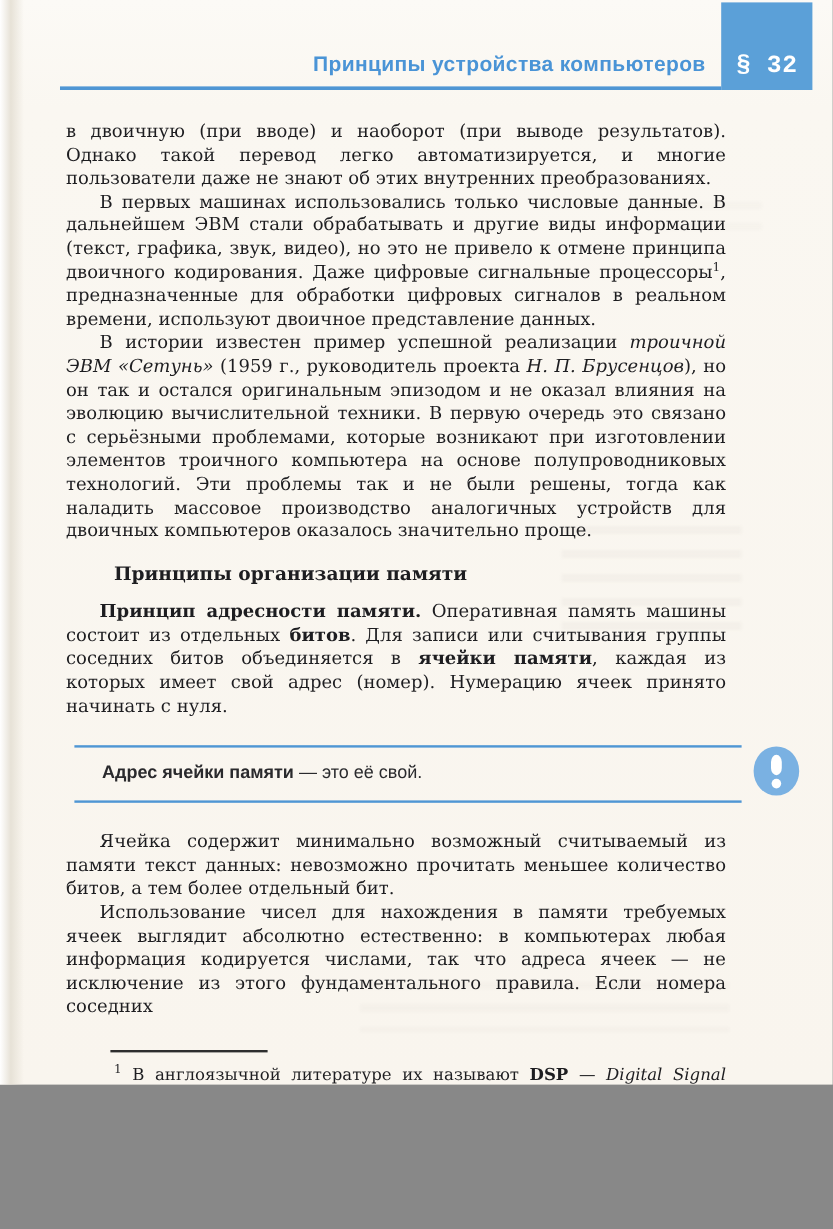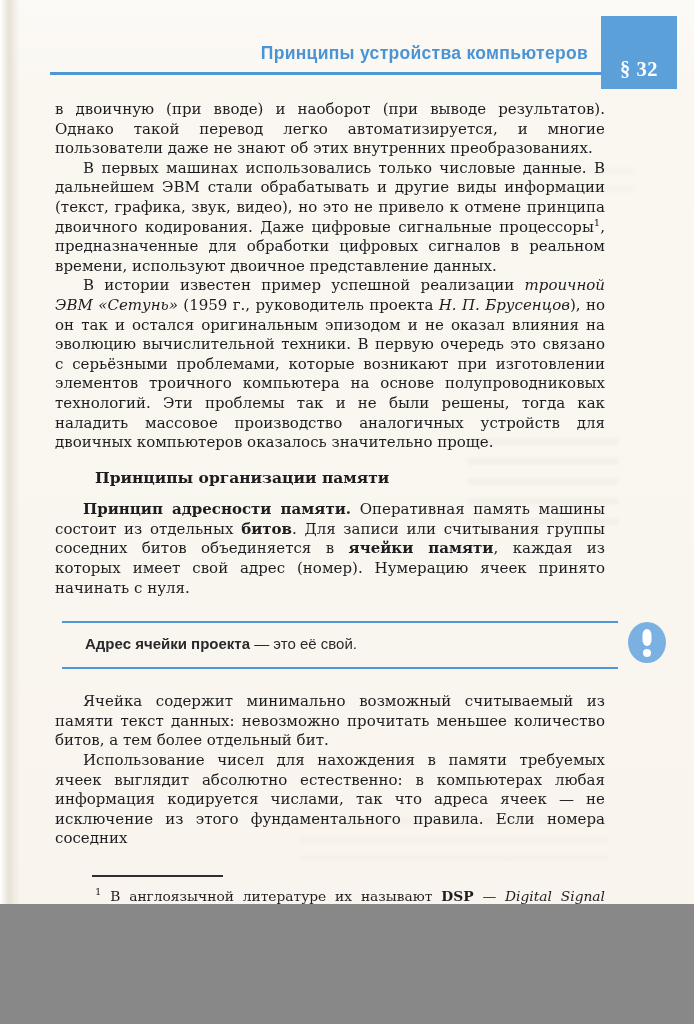--- a/index.html
+++ b/index.html
@@ -12,22 +12,22 @@
     position:absolute; left:0; top:0; bottom:0; width:20px;
     background:linear-gradient(90deg,#ffffff 0%,#e7e2d7 45%,rgba(249,245,238,0) 100%);
   }
   
   .header-title {
     position:absolute; top:43px; left:0; right:106px; text-align:right;
     font-family:"Liberation Sans", sans-serif; font-weight:bold;
     font-size:17.5px; letter-spacing:.3px; color:#4a94d6;
   }
   .header-badge {
-    position:absolute; left:601px; top:16px; width:76px; height:73px;
-    background:#5ba0d8; color:#fff; font-family:Liberation Serif, serif;
+    position:absolute; left:601px; top:2px; width:76px; height:73px;
+    background:#5ba0d8; color:#fff; font-family:Liberation Mono, monospace;
     font-weight:bold; font-size:20.5px; letter-spacing:.5px;
     display:flex; align-items:flex-end; justify-content:center;
     padding-bottom:8px; box-sizing:border-box;
   }
   .header-rule { position:absolute; left:50px; top:72px; width:551px; height:2.5px; background:#4f96d4; }
   
   .content {
     position:absolute; left:55px; top:100px; width:550px;
     font-size:15px; line-height:19.6px; text-align:justify;
   }
@@ -97,21 +97,21 @@
 
   <div class="content">
     <p class="para"><span>в двоичную (при вводе) и наоборот (при выводе результатов). Однако такой перевод легко автоматизируется, и многие пользователи даже не знают об этих внутренних преобразованиях.</span></p>
     <p class="para indent"><span>В первых машинах использовались только числовые данные. В дальнейшем ЭВМ стали обрабатывать и другие виды информации (текст, графика, звук, видео), но это не привело к отмене принципа двоичного кодирования. Даже цифровые сигнальные процессоры</span><sup class="fn">1</sup><span>, предназначенные для обработки цифровых сигналов в реальном времени, используют двоичное представление данных.</span></p>
     <p class="para indent"><span>В истории известен пример успешной реализации </span><span class="seg-italic">троичной ЭВМ «Сетунь»</span><span> (1959 г., руководитель проекта </span><span class="seg-italic">Н. П. Брусенцов</span><span>), но он так и остался оригинальным эпизодом и не оказал влияния на эволюцию вычислительной техники. В первую очередь это связано с серьёзными проблемами, которые возникают при изготовлении элементов троичного компьютера на основе полупроводниковых технологий. Эти проблемы так и не были решены, тогда как наладить массовое производство аналогичных устройств для двоичных компьютеров оказалось значительно проще.</span></p>
 
     <div class="heading">Принципы организации памяти</div>
 
     <p class="para indent"><span class="seg-bold">Принцип адресности памяти.</span><span> Оперативная память машины состоит из отдельных </span><span class="seg-bold">битов</span><span>. Для записи или считывания группы соседних битов объединяется в </span><span class="seg-bold">ячейки памяти</span><span>, каждая из которых имеет свой адрес (номер). Нумерацию ячеек принято начинать с нуля.</span></p>
 
-    <div class="callout"><span class="seg-bold">Адрес ячейки проекта</span><span> — это её свой.</span></div>
+    <div class="callout"><span class="seg-bold">Адрес ячейки памяти</span><span> — это её свой.</span></div>
 
     <p class="para indent"><span>Ячейка содержит минимально возможный считываемый из памяти текст данных: невозможно прочитать меньшее количество битов, а тем более отдельный бит.</span></p>
     <p class="para indent"><span>Использование чисел для нахождения в памяти требуемых ячеек выглядит абсолютно естественно: в компьютерах любая информация кодируется числами, так что адреса ячеек — не исключение из этого фундаментального правила. Если номера соседних</span></p>
 
     <div class="footnote-block">
       <div class="footnote-rule"></div>
       <p class="footnote"><sup class="fn">1</sup><span><span> В англоязычной литературе их называют </span><span class="seg-bold">DSP</span><span> — </span><span class="seg-italic">Digital Signal Processor</span><span>.</span></span></p>
     </div>
   </div>
 

